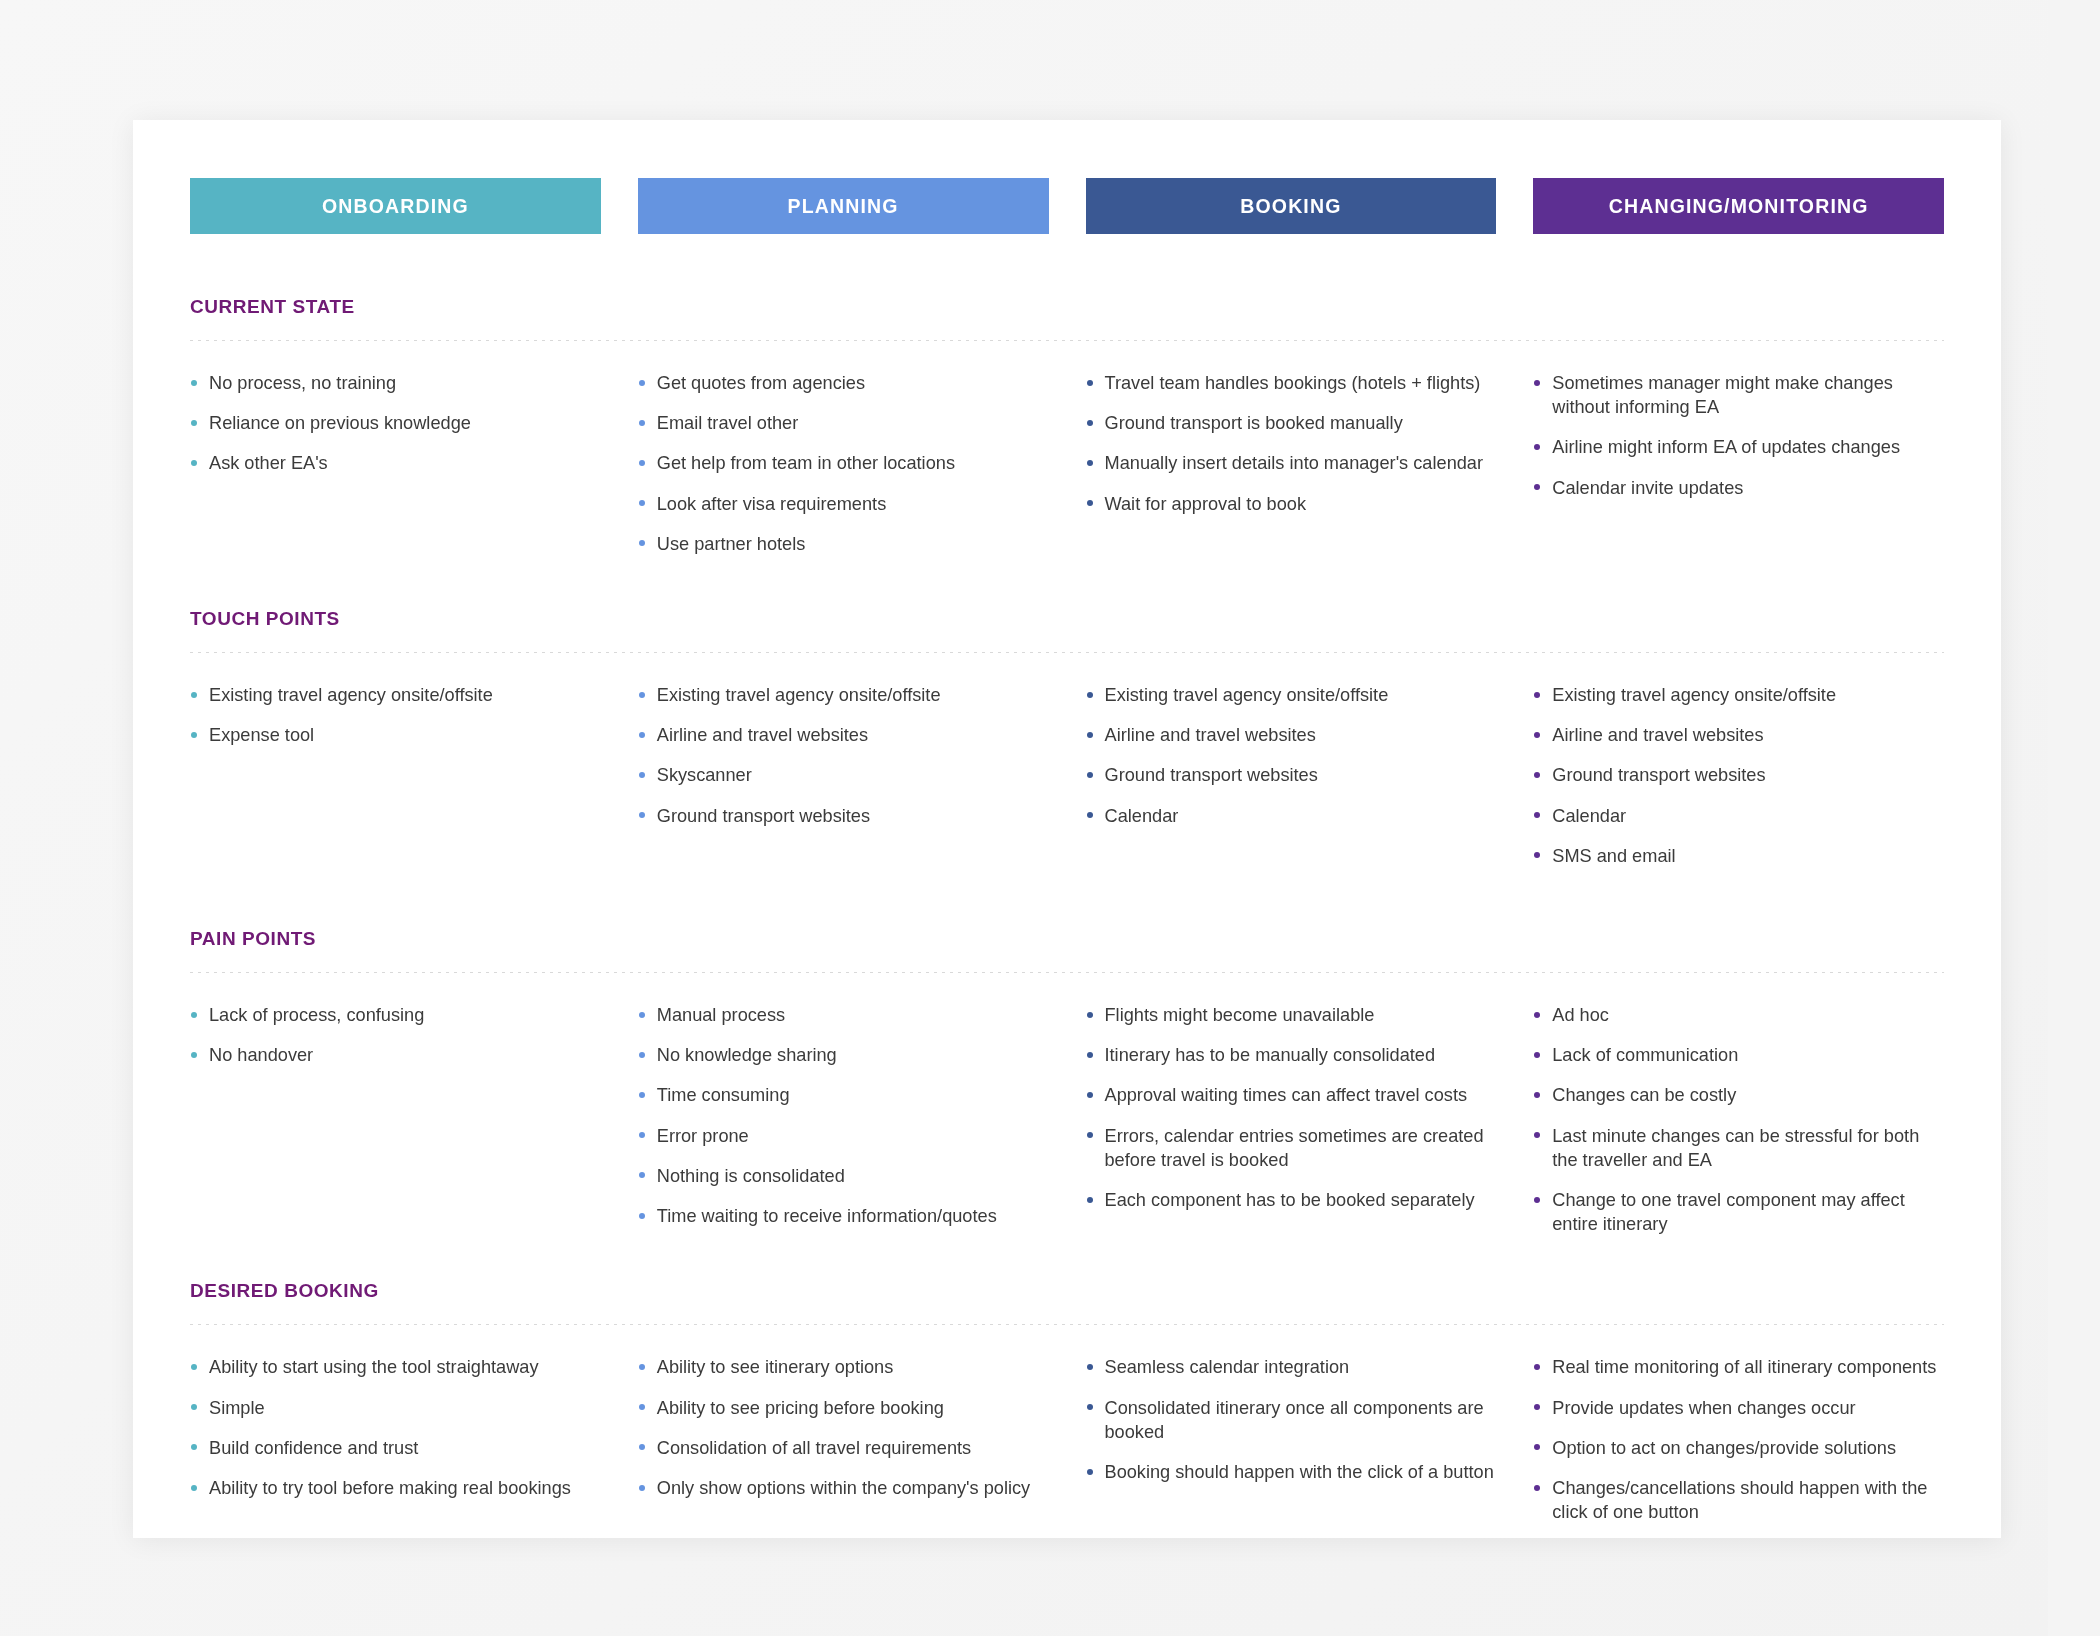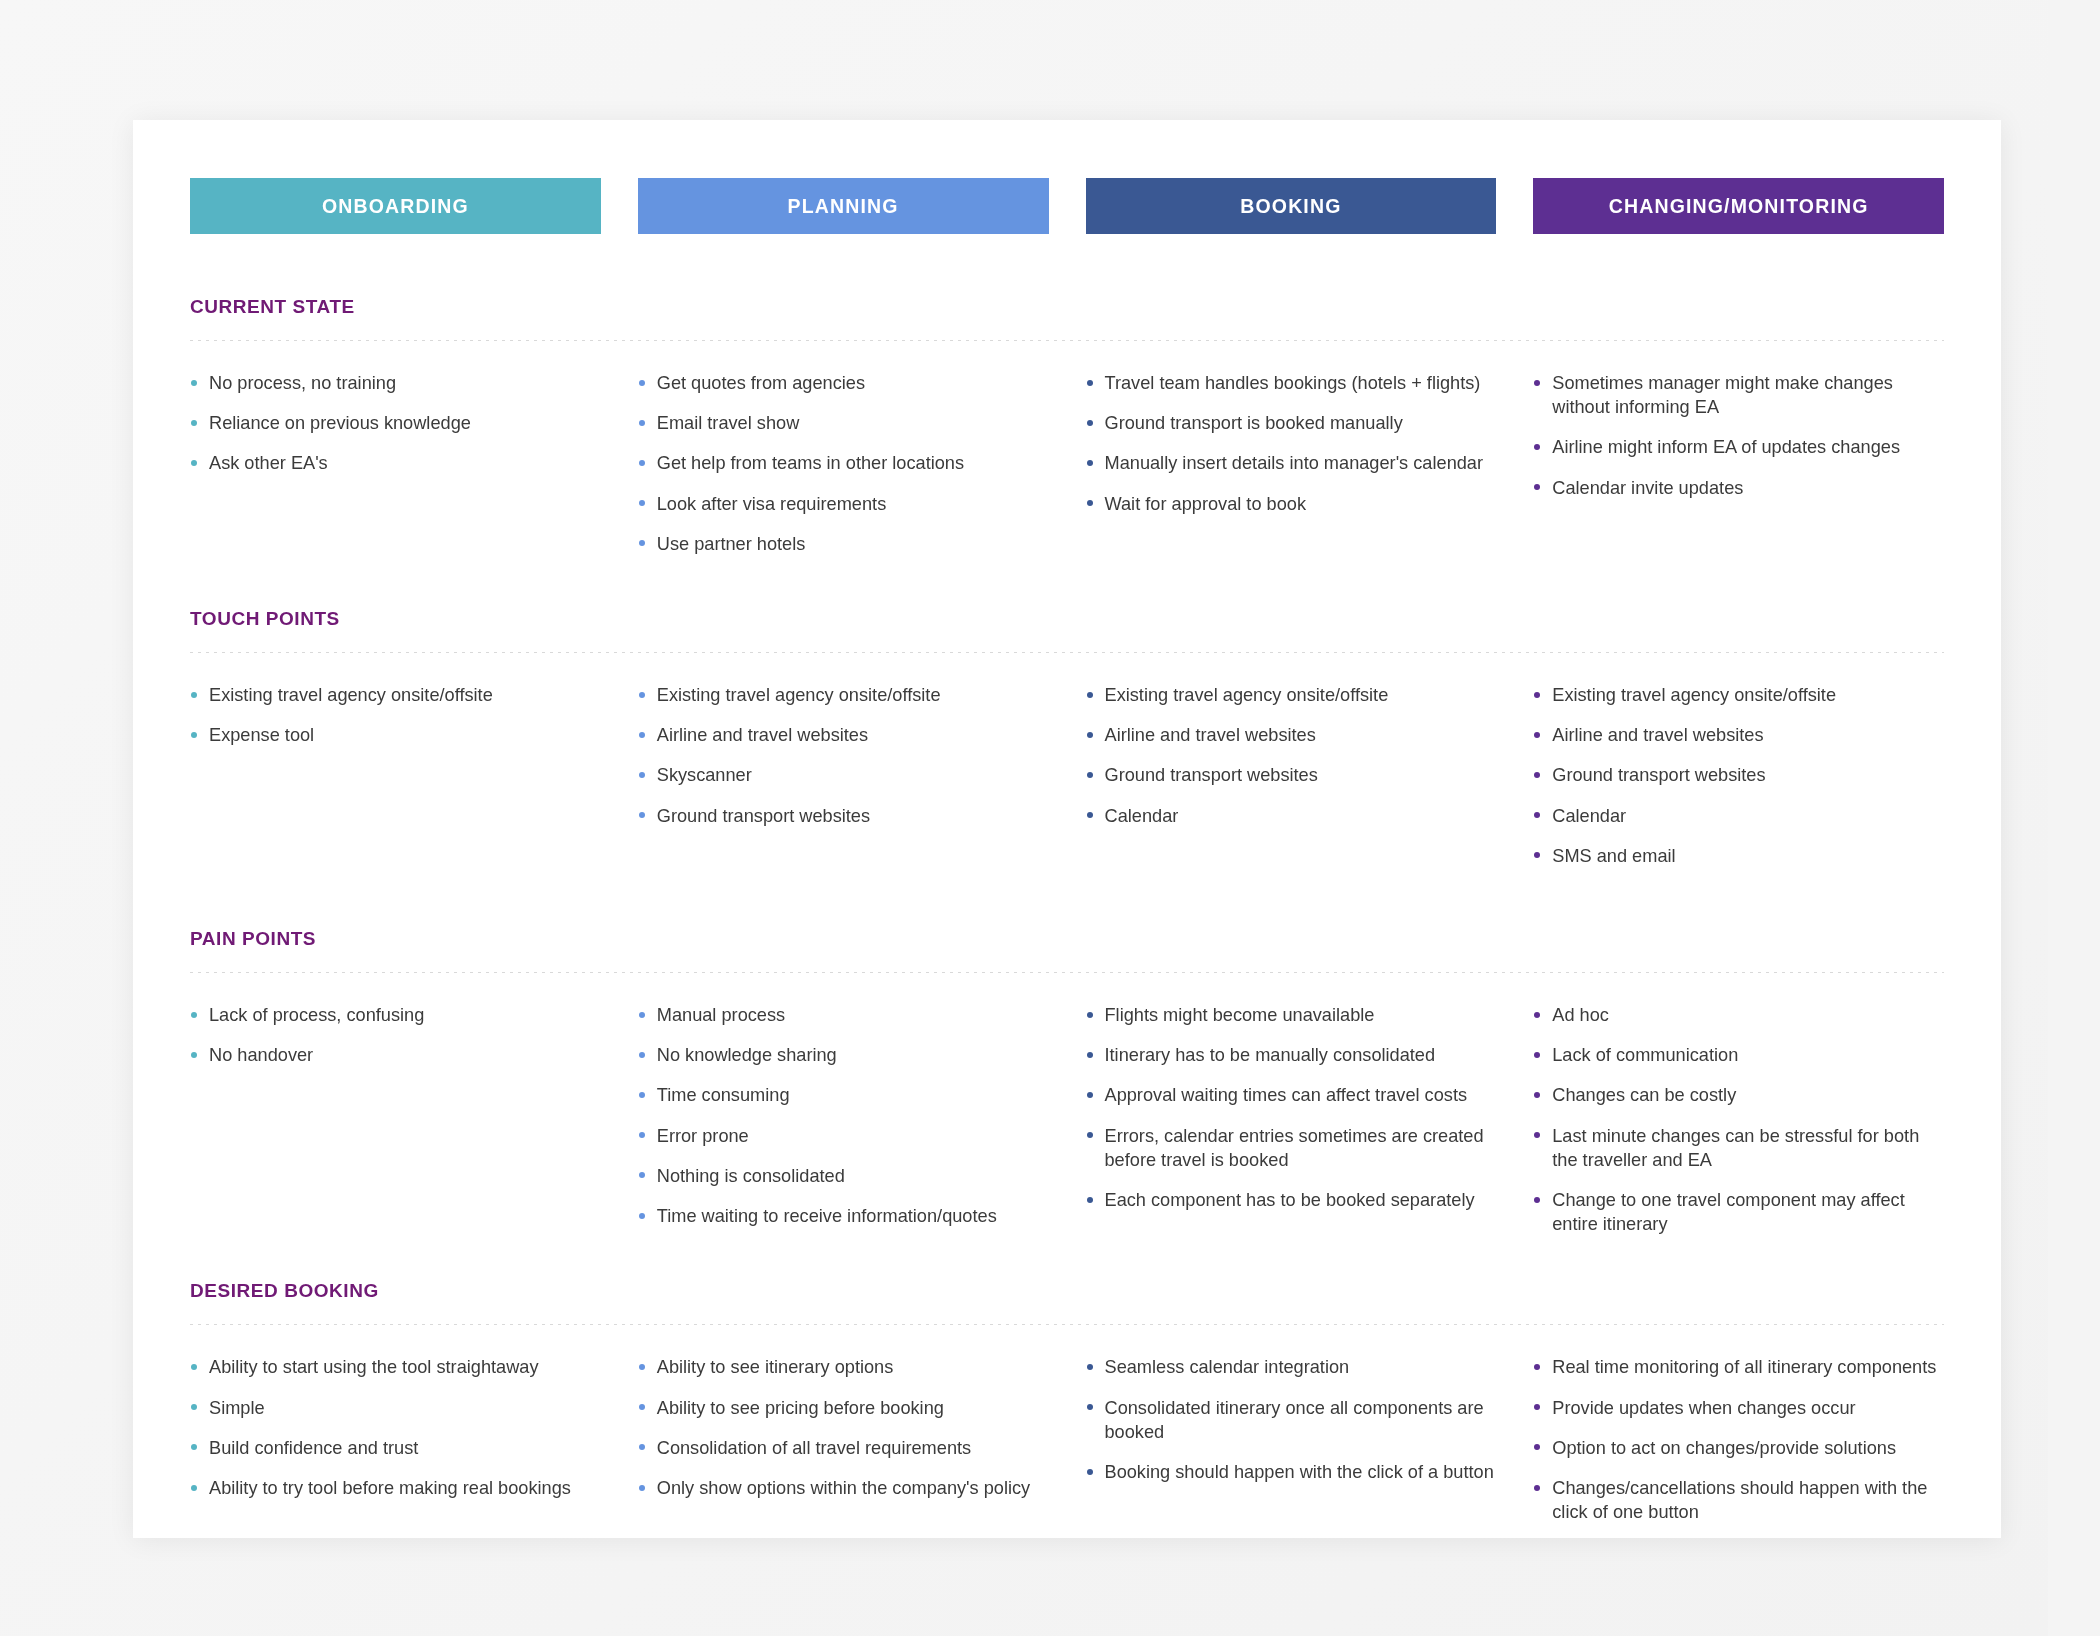--- a/index.html
+++ b/index.html
@@ -151,22 +151,22 @@
           <div class="col c0">
             <ul class="bullets">
                 <li>No process, no training</li>
                 <li>Reliance on previous knowledge</li>
                 <li>Ask other EA's</li>
               </ul>
           </div>
           <div class="col c1">
             <ul class="bullets">
                 <li>Get quotes from agencies</li>
-                <li>Email travel show</li>
-                <li>Get help from teams in other locations</li>
+                <li>Email travel other</li>
+                <li>Get help from team in other locations</li>
                 <li>Look after visa requirements</li>
                 <li>Use partner hotels</li>
               </ul>
           </div>
           <div class="col c2">
             <ul class="bullets">
                 <li>Travel team handles bookings (hotels + flights)</li>
                 <li>Ground transport is booked manually</li>
                 <li>Manually insert details into manager's calendar</li>
                 <li>Wait for approval to book</li>

